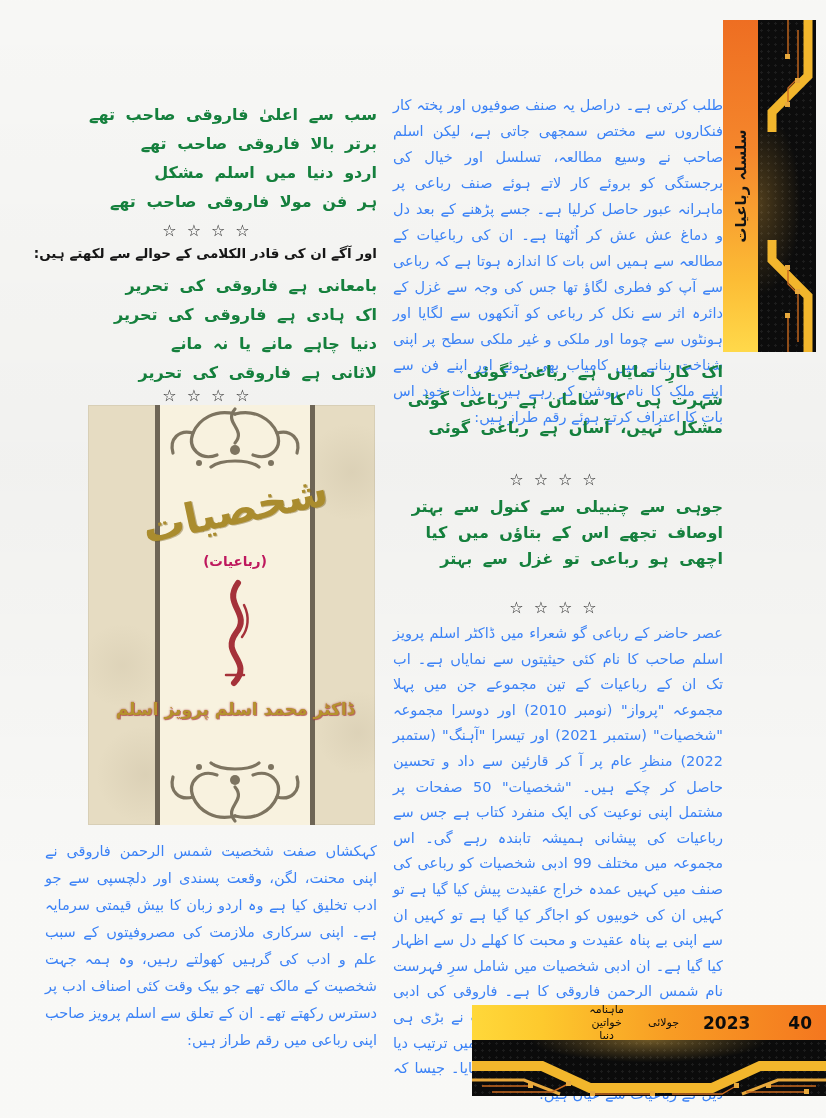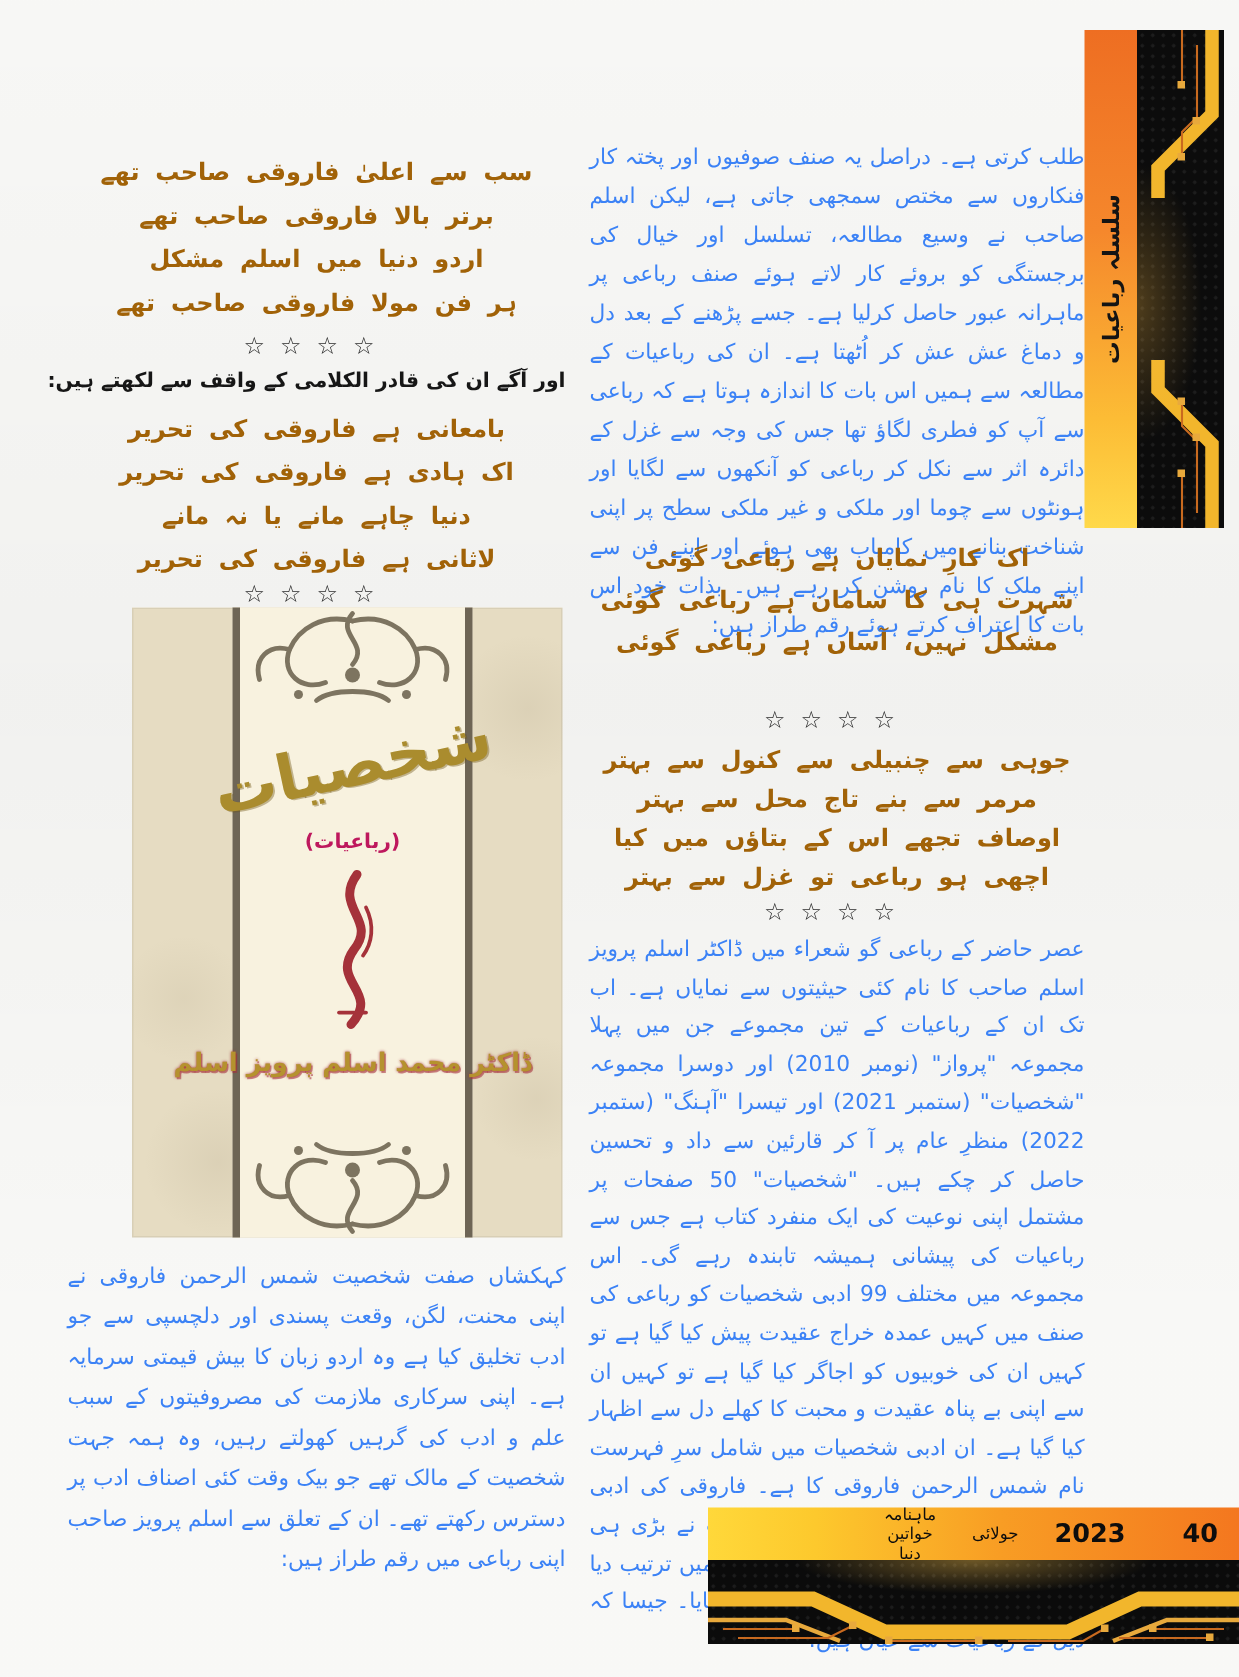--- a/index.html
+++ b/index.html
@@ -8,21 +8,21 @@
     background:#fbfbf9;overflow:hidden;
     font-family:"DejaVu Sans", sans-serif;color:#161616;
   }
   .page::before{
     content:"";position:absolute;inset:0;pointer-events:none;
     background:linear-gradient(180deg,rgba(0,0,0,.015),rgba(0,0,0,.04) 42%,rgba(0,0,0,.012) 80%);
   }
   .urdu{direction:rtl;}
   .abs{position:absolute;}
   .para{font-size:14.5px;text-align:justify;text-align-last:right;color:#3b82f6;}
-  .poem-line{font-weight:bold;text-align:center;white-space:nowrap;word-spacing:5px;font-size:16px;color:#a16207;}
+  .poem-line{font-weight:bold;white-space:nowrap;word-spacing:5px;font-size:16px;color:#15803d;}
   .stars{text-align:center;font-size:16px;letter-spacing:10px;color:#2b2b2b;font-weight:normal;}
   .intro-line{font-size:13.5px;text-align:right;font-weight:bold;white-space:nowrap;}
 
   
   #left-poem1{left:45px;top:100px;width:332px;line-height:29px;}
   #left-stars1{left:45px;top:221px;width:332px;}
   #left-intro{left:45px;top:245px;width:332px;}
   #left-poem2{left:45px;top:271px;width:332px;line-height:29px;}
   #left-stars2{left:45px;top:386px;width:332px;}
   #left-para{left:45px;top:838px;width:332px;line-height:27px;}
@@ -115,21 +115,21 @@
 
 <div class="page">
 
   <div id="left-poem1" class="abs urdu">
     <div class="poem-line">سب سے اعلیٰ فاروقی صاحب تھے</div>
     <div class="poem-line">برتر بالا فاروقی صاحب تھے</div>
     <div class="poem-line">اردو دنیا میں اسلم مشکل</div>
     <div class="poem-line">ہر فن مولا فاروقی صاحب تھے</div>
   </div>
   <div id="left-stars1" class="abs urdu stars">☆☆☆☆</div>
-  <div id="left-intro" class="abs urdu intro-line">اور آگے ان کی قادر الکلامی کے واقف سے لکھتے ہیں:</div>
+  <div id="left-intro" class="abs urdu intro-line">اور آگے ان کی قادر الکلامی کے حوالے سے لکھتے ہیں:</div>
   <div id="left-poem2" class="abs urdu">
     <div class="poem-line">بامعانی ہے فاروقی کی تحریر</div>
     <div class="poem-line">اک ہادی ہے فاروقی کی تحریر</div>
     <div class="poem-line">دنیا چاہے مانے یا نہ مانے</div>
     <div class="poem-line">لاثانی ہے فاروقی کی تحریر</div>
   </div>
   <div id="left-stars2" class="abs urdu stars">☆☆☆☆</div>
 
   <div class="abs cover">
     <div class="cover-panel">
@@ -178,21 +178,20 @@
 
   <div id="right-poem1" class="abs urdu">
     <div class="poem-line">اک کارِ نمایاں ہے رباعی گوئی</div>
     <div class="poem-line">شہرت ہی کا سامان ہے رباعی گوئی</div>
     <div class="poem-line">مشکل نہیں، آساں ہے رباعی گوئی</div>
   </div>
   <div id="right-stars1" class="abs urdu stars">☆☆☆☆</div>
 
   <div id="right-poem2" class="abs urdu">
     <div class="poem-line">جوہی سے چنبیلی سے کنول سے بہتر</div>
-    <div class="poem-line">مرمر سے بنے تاج محل سے بہتر</div>
     <div class="poem-line">اوصاف تجھے اس کے بتاؤں میں کیا</div>
     <div class="poem-line">اچھی ہو رباعی تو غزل سے بہتر</div>
   </div>
   <div id="right-stars2" class="abs urdu stars">☆☆☆☆</div>
 
   <div id="right-para2" class="abs urdu para">عصر حاضر کے رباعی گو شعراء میں ڈاکٹر اسلم پرویز اسلم صاحب کا نام کئی حیثیتوں سے نمایاں ہے۔ اب تک ان کے رباعیات کے تین مجموعے جن میں پہلا مجموعہ "پرواز" (نومبر 2010) اور دوسرا مجموعہ "شخصیات" (ستمبر 2021) اور تیسرا "آہنگ" (ستمبر 2022) منظرِ عام پر آ کر قارئین سے داد و تحسین حاصل کر چکے ہیں۔ "شخصیات" 50 صفحات پر مشتمل اپنی نوعیت کی ایک منفرد کتاب ہے جس سے رباعیات کی پیشانی ہمیشہ تابندہ رہے گی۔ اس مجموعہ میں مختلف 99 ادبی شخصیات کو رباعی کی صنف میں کہیں عمدہ خراج عقیدت پیش کیا گیا ہے تو کہیں ان کی خوبیوں کو اجاگر کیا گیا ہے تو کہیں ان سے اپنی بے پناہ عقیدت و محبت کا کھلے دل سے اظہار کیا گیا ہے۔ ان ادبی شخصیات میں شامل سرِ فہرست نام شمس الرحمن فاروقی کا ہے۔ فاروقی کی ادبی خدمات اور فنی مہارت کو اسلم صاحب نے بڑی ہی سادگی و نفاست کے ساتھ چار مصرعوں میں ترتیب دیا اور بہت عمدگی سے لفظوں کا جامہ پہنایا۔ جیسا کہ ذیل کے رباعیات سے عیاں ہیں:</div>
 
   <div class="abs side-banner">
     <div class="side-orange">
       <span class="side-label">سلسلہ رباعیات</span>

